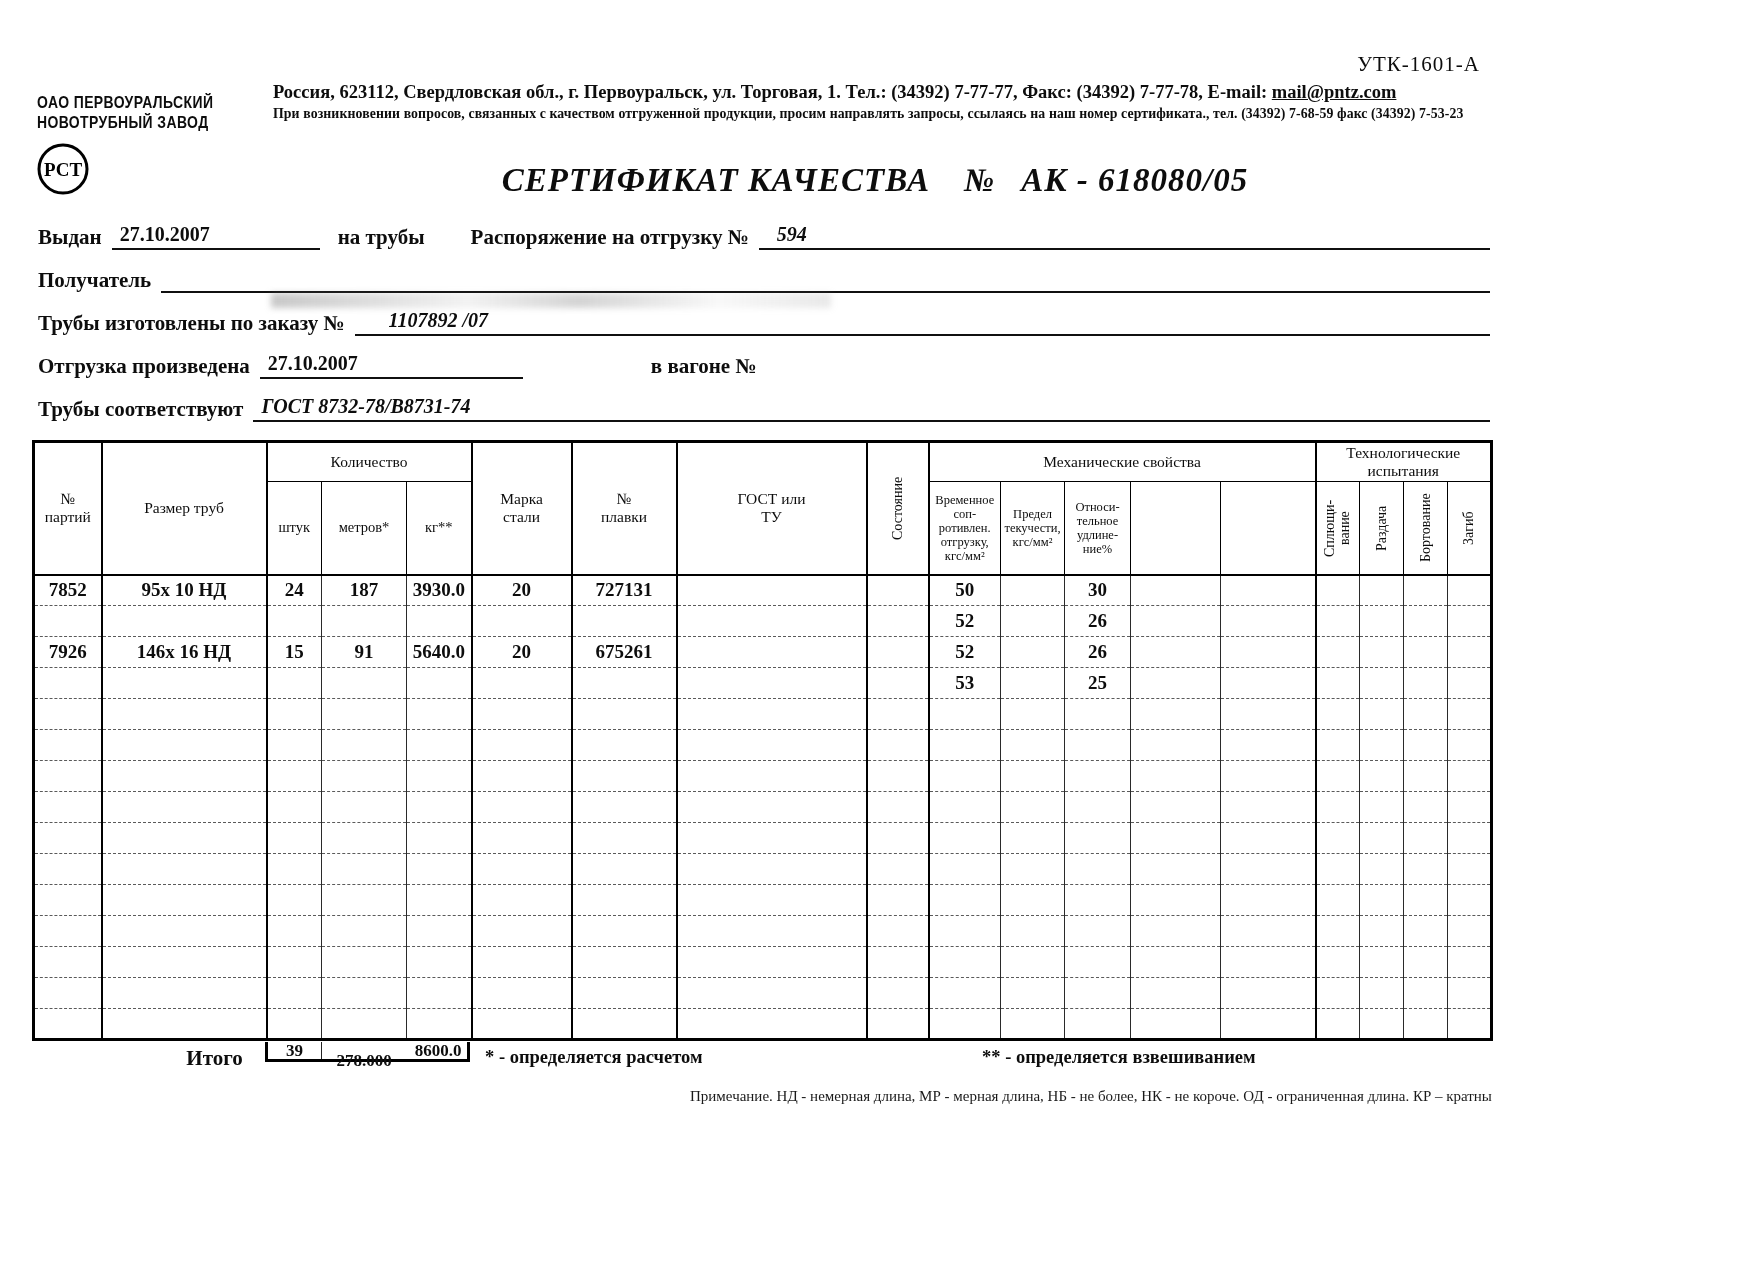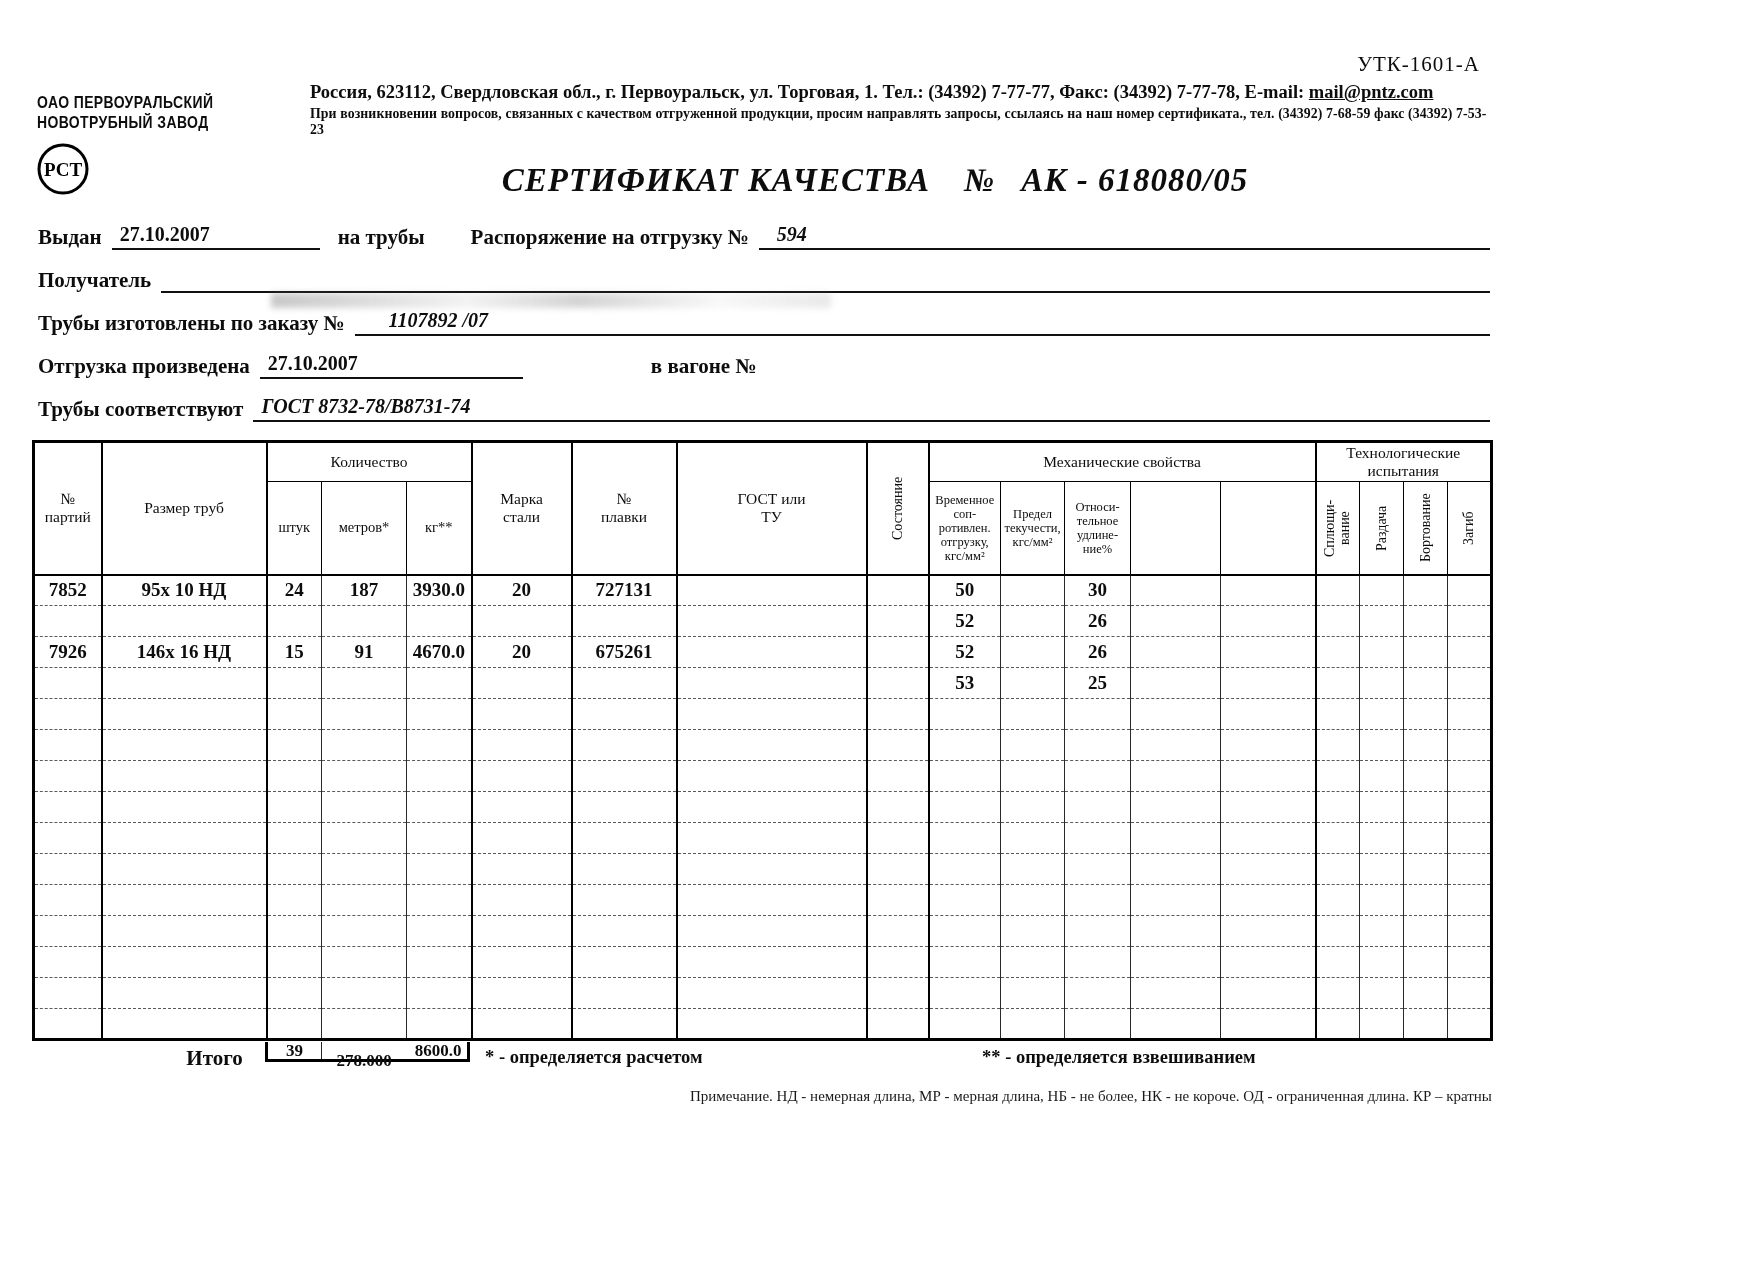--- a/index.html
+++ b/index.html
@@ -3,21 +3,21 @@
 <meta charset="utf-8">
 <style>
   html,body{margin:0;padding:0;}
   body{
     width:1750px;height:1275px;position:relative;overflow:hidden;
     background:#ffffff;color:#0d0d0d;
     font-family:"Liberation Serif","DejaVu Serif",serif;
   }
   
   .form-code{position:absolute;top:52px;right:270px;font-size:21px;letter-spacing:1px;}
-  .header-row{position:absolute;top:82px;left:35px;right:255px;display:flex;align-items:flex-start;gap:37px;}
+  .header-row{position:absolute;top:82px;left:35px;right:255px;display:flex;align-items:flex-start;}
   .logo{display:flex;align-items:center;width:216px;flex:0 0 auto;}
   .logo-text{
     font-family:"Liberation Sans","DejaVu Sans",sans-serif;font-weight:bold;
     font-size:17px;line-height:1.2;transform:scaleX(.82);transform-origin:left center;
     white-space:nowrap;margin-left:2px;letter-spacing:.5px;
   }
   .addr{flex:1;padding-left:22px;}
   .addr1{font-size:18.5px;font-weight:bold;white-space:nowrap;}
   .addr1 .email{text-decoration:underline;}
   .addr2{font-size:13.8px;font-weight:bold;margin-top:3px;letter-spacing:.1px;}
@@ -271,21 +271,21 @@
           <td class="tl"></td>
           <td></td>
           <td></td>
           <td></td>
         </tr>
         <tr>
           <td>7926</td>
           <td class="tl">146x 16 НД</td>
           <td class="tl">15</td>
           <td>91</td>
-          <td>4670.0</td>
+          <td>5640.0</td>
           <td class="tl">20</td>
           <td class="tl">675261</td>
           <td class="tl"></td>
           <td class="tl"></td>
           <td class="tl">52</td>
           <td></td>
           <td>26</td>
           <td></td>
           <td></td>
           <td class="tl"></td>

